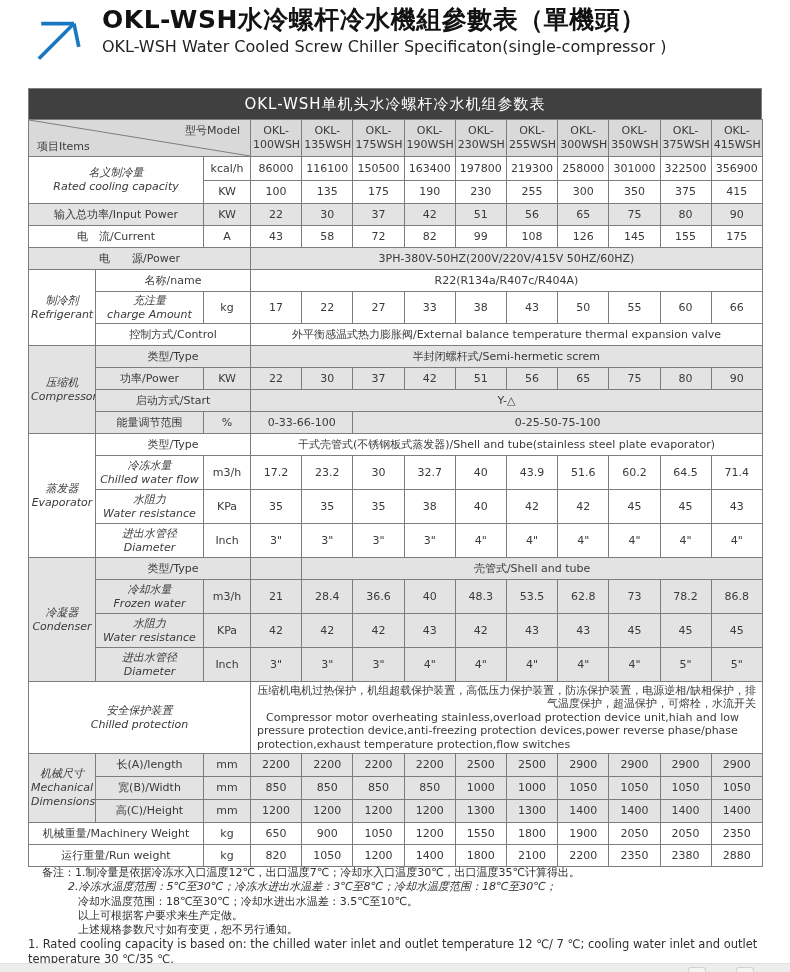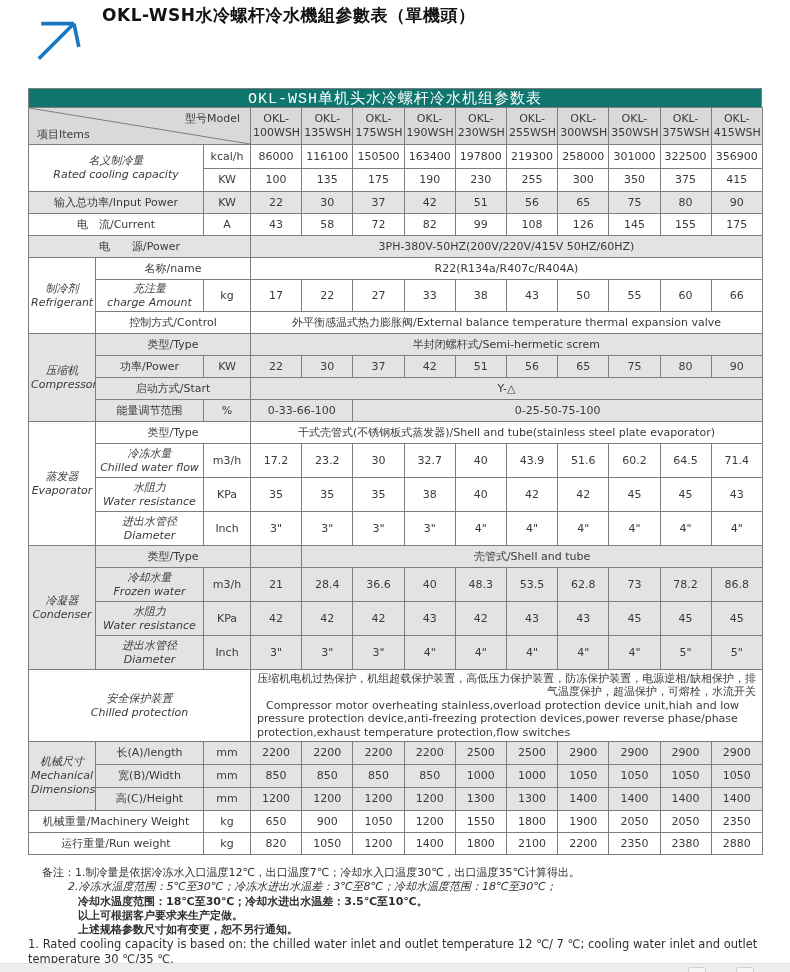--- a/index.html
+++ b/index.html
@@ -5,28 +5,28 @@
   html,body{margin:0;padding:0;}
   body{
     width:790px;height:972px;background:#ffffff;position:relative;overflow:hidden;
     font-family:"DejaVu Sans","Liberation Sans",sans-serif;color:#3a3a3a;
   }
   .page{width:790px;height:972px;position:relative;}
 
   
   .doc-header{position:absolute;left:30px;top:6px;display:flex;align-items:flex-start;gap:16px;}
   .brand{width:56px;height:52px;flex:0 0 auto;margin-top:6px;}
-  .titles h1{margin:0;font-size:17px;line-height:1.15;font-weight:bold;color:#121212;letter-spacing:0.5px;white-space:nowrap;}
+  .titles h1{margin:0;font-size:25px;line-height:1.15;font-weight:bold;color:#121212;letter-spacing:0.5px;white-space:nowrap;}
   .titles h2{margin:2px 0 0 0;font-size:16px;line-height:1.2;font-weight:normal;color:#232323;white-space:nowrap;}
 
   
   .tablewrap{position:absolute;left:28px;top:88px;width:734px;}
   .caption{
-    box-sizing:border-box;height:19px;background:#0f766e;border:1px solid #7d7d7d;border-bottom:none;
-    color:#fff;font-size:15px;display:flex;align-items:center;justify-content:center;letter-spacing:1px;font-family:Liberation Mono, monospace;
+    box-sizing:border-box;height:31px;background:#404040;border:1px solid #7d7d7d;border-bottom:none;
+    color:#fff;font-size:15px;display:flex;align-items:center;justify-content:center;letter-spacing:1px;
   }
   table{border-collapse:collapse;table-layout:fixed;width:734px;}
   td{
     border:1px solid #7d7d7d;font-size:11px;color:#3a3a3a;text-align:center;vertical-align:middle;
     padding:1px 2px;line-height:1.22;overflow:hidden;box-sizing:border-box;
   }
   tr.w td{background:#ffffff;}
   tr.g td{background:#e3e3e3;}
   tr.hdr td{background:#d9d9d9;}
   .corner{position:relative;padding:0;}
@@ -36,41 +36,42 @@
   .model{font-size:11px;line-height:1.25;}
   .lbl div{line-height:1.25;font-style:italic;}
   .left{text-align:left;padding:2px 6px;}
   .sec-zh{text-align:right;}
   .sec-en{text-align:left;text-indent:9px;}
 
   
   .notes{position:absolute;left:28px;top:866px;width:740px;font-size:11px;color:#2f2f2f;line-height:1.3;}
   .notes .n0{padding-left:14px;}
   .notes .n1{padding-left:40px;font-style:italic;}
-  .notes .n2{padding-left:50px;font-weight:bold;}
+  .notes .n2{padding-left:50px;}
   .notes .en{padding-left:0;font-size:11.5px;}
 
   
   .bottom-strip{position:absolute;left:0;bottom:0;width:790px;height:8px;background:#ededed;border-top:1px solid #e0e0e0;}
   .artifact{position:absolute;bottom:0;width:16px;height:4px;border:1px solid #d2d2d2;border-bottom:none;border-radius:3px 3px 0 0;background:#f5f5f5;}
   .a1{left:688px;} .a2{left:736px;}
 </style>
 </head>
 <body>
 
 <div class="page">
 
   <div class="doc-header">
     <svg class="brand" viewBox="0 0 70 62">
       <path d="M14 13 H55" fill="none" stroke="#1878c2" stroke-width="4.5"></path>
       <path d="M55 13 L11 57" fill="none" stroke="#1878c2" stroke-width="4.5"></path>
       <path d="M55 13 L61 42" fill="none" stroke="#1878c2" stroke-width="4.5"></path>
     </svg>
     <div class="titles">
       <h1>OKL-WSH水冷螺杆冷水機組參數表（單機頭）</h1>
+      <h2>OKL-WSH Water Cooled Screw Chiller Specificaton(single-compressor )</h2>
     </div>
   </div>
 
   <div class="tablewrap">
     <div class="caption">OKL-WSH单机头水冷螺杆冷水机组参数表</div>
     <table>
       <colgroup>
         <col style="width:67px">
           <col style="width:108px">
           <col style="width:47px">

